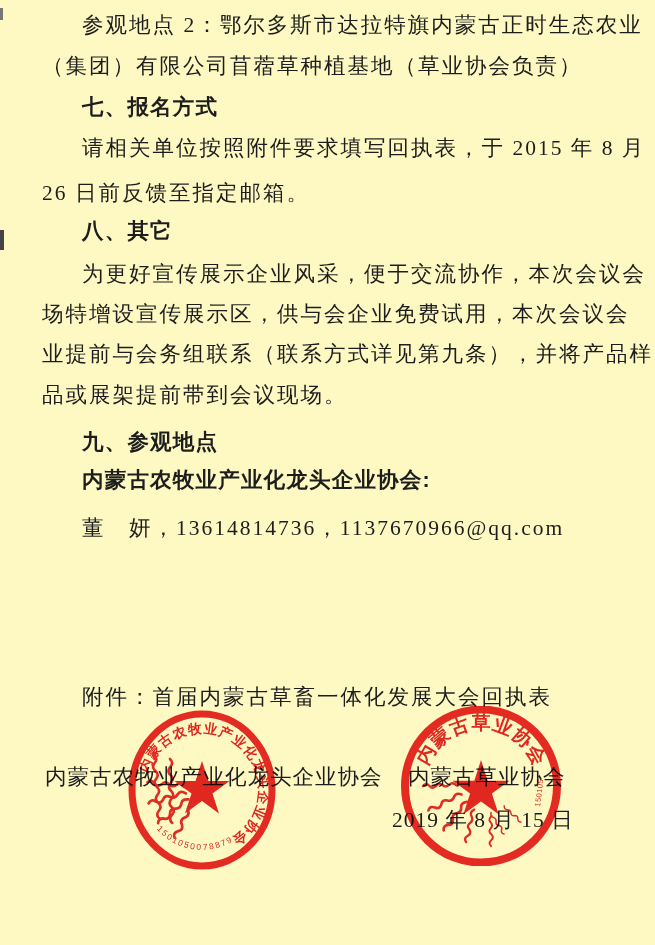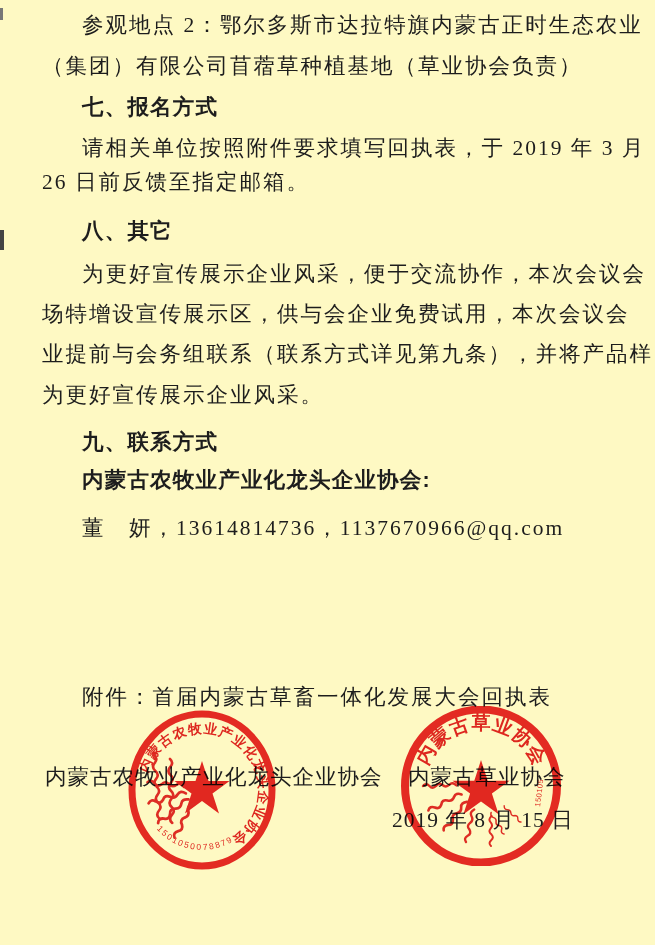--- a/index.html
+++ b/index.html
@@ -45,28 +45,28 @@
   .artifact{position:absolute;left:0;}
 </style>
 </head>
 <body>
 
 <div class="page">
 
   <div class="line indent" style="top:12px">参观地点 2：鄂尔多斯市达拉特旗内蒙古正时生态农业</div>
   <div class="line" style="top:53px">（集团）有限公司苜蓿草种植基地（草业协会负责）</div>
   <div class="line indent head" style="top:94px">七、报名方式</div>
-  <div class="line indent" style="top:135px">请相关单位按照附件要求填写回执表，于 2019 年 3 月</div>
-  <div class="line" style="top:169px">26 日前反馈至指定邮箱。</div>
+  <div class="line indent" style="top:135px">请相关单位按照附件要求填写回执表，于 2015 年 8 月</div>
+  <div class="line" style="top:180px">26 日前反馈至指定邮箱。</div>
   <div class="line indent head" style="top:218px">八、其它</div>
   <div class="line indent" style="top:261px">为更好宣传展示企业风采，便于交流协作，本次会议会</div>
   <div class="line" style="top:301px">场特增设宣传展示区，供与会企业免费试用，本次会议会</div>
   <div class="line" style="top:341px">业提前与会务组联系（联系方式详见第九条），并将产品样</div>
-  <div class="line" style="top:382px">为更好宣传展示企业风采。</div>
-  <div class="line indent head" style="top:429px">九、联系方式</div>
+  <div class="line" style="top:382px">品或展架提前带到会议现场。</div>
+  <div class="line indent head" style="top:429px">九、参观地点</div>
   <div class="line indent head" style="top:467px">内蒙古农牧业产业化龙头企业协会:</div>
   <div class="line indent" style="top:515px">董　妍，13614814736，1137670966@qq.com</div>
 
   <div class="line indent" style="top:684px">附件：首届内蒙古草畜一体化发展大会回执表</div>
 
   <div class="sig" style="left:45px;top:762px">内蒙古农牧业产业化龙头企业协会</div>
   <div class="sig" style="left:408px;top:762px">内蒙古草业协会</div>
   <div class="sig" style="left:392px;top:805px">2019 年 8 月 15 日</div>
 
   <div class="artifact" style="top:8px;width:3px;height:12px;background:#777;"></div>

